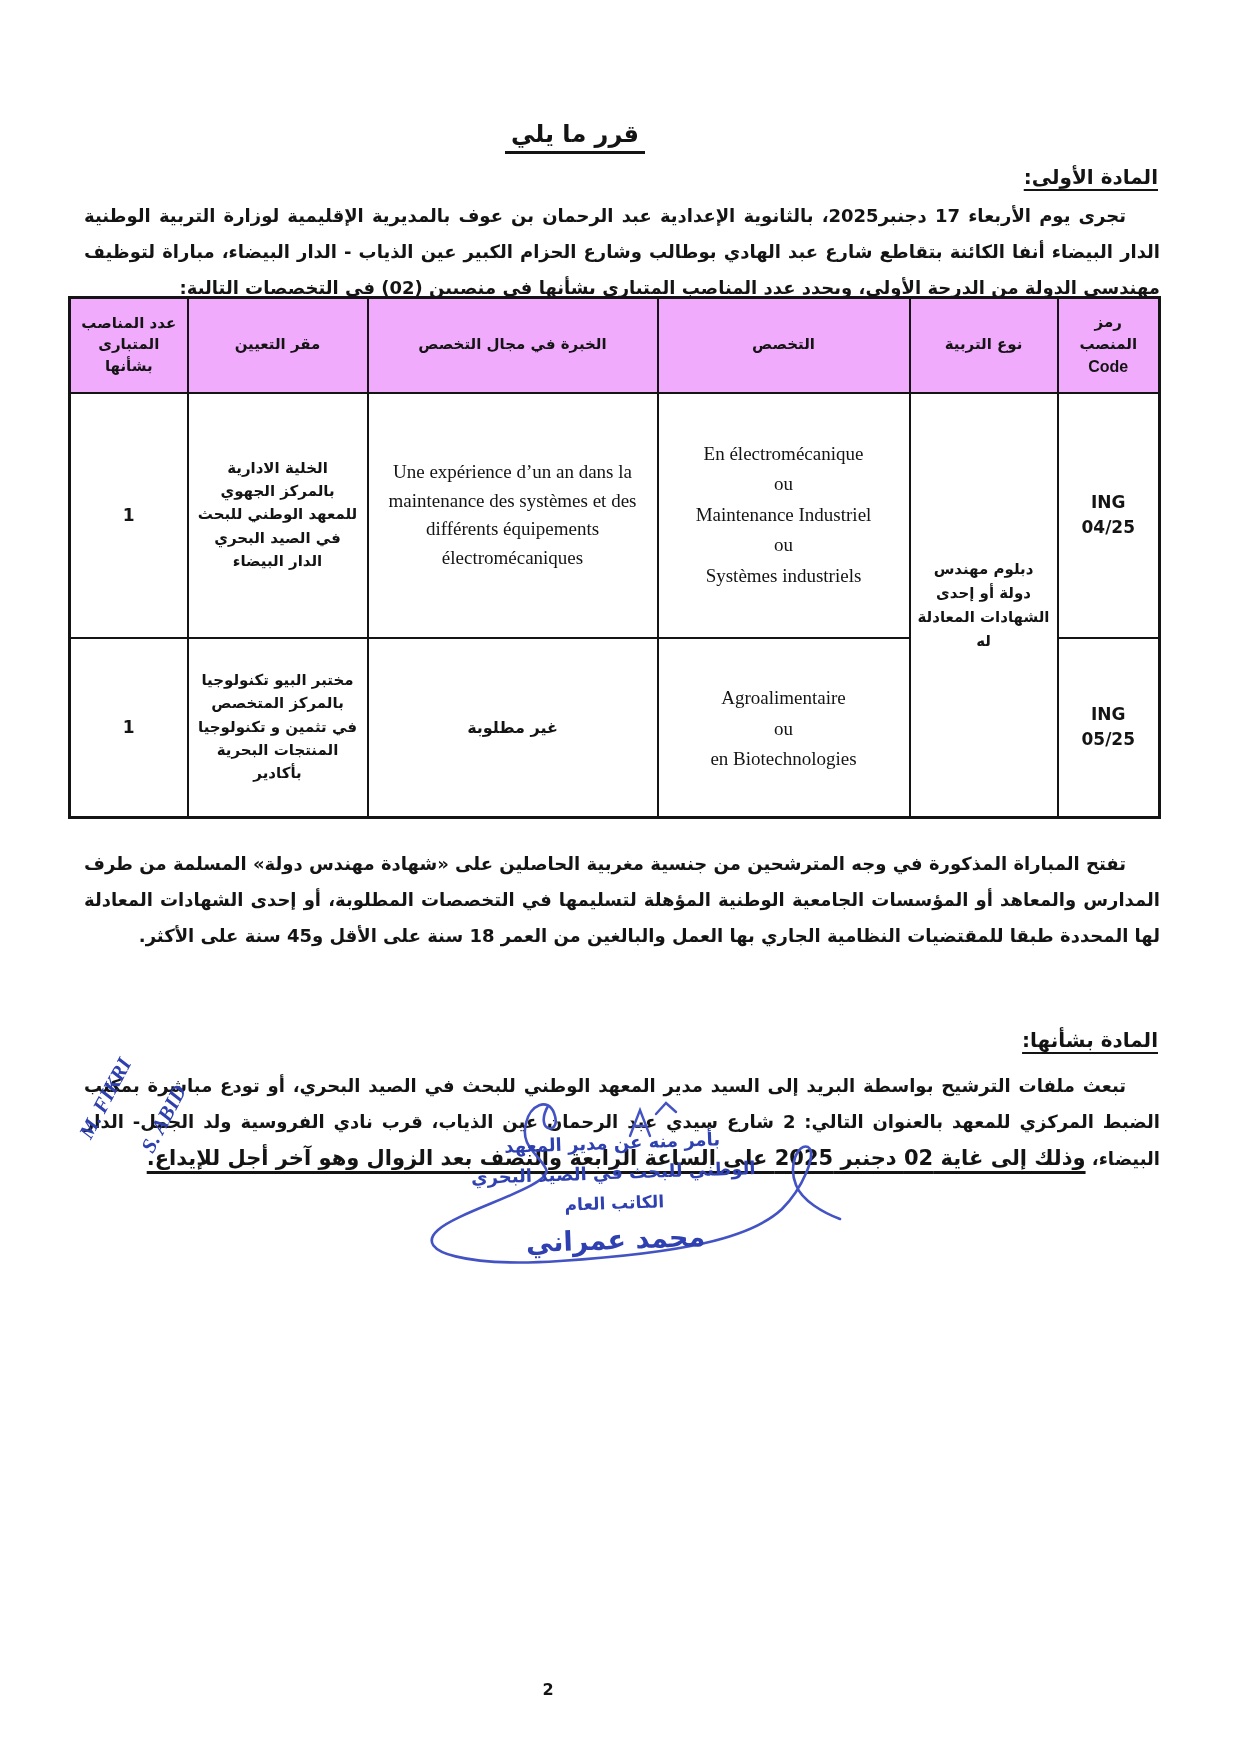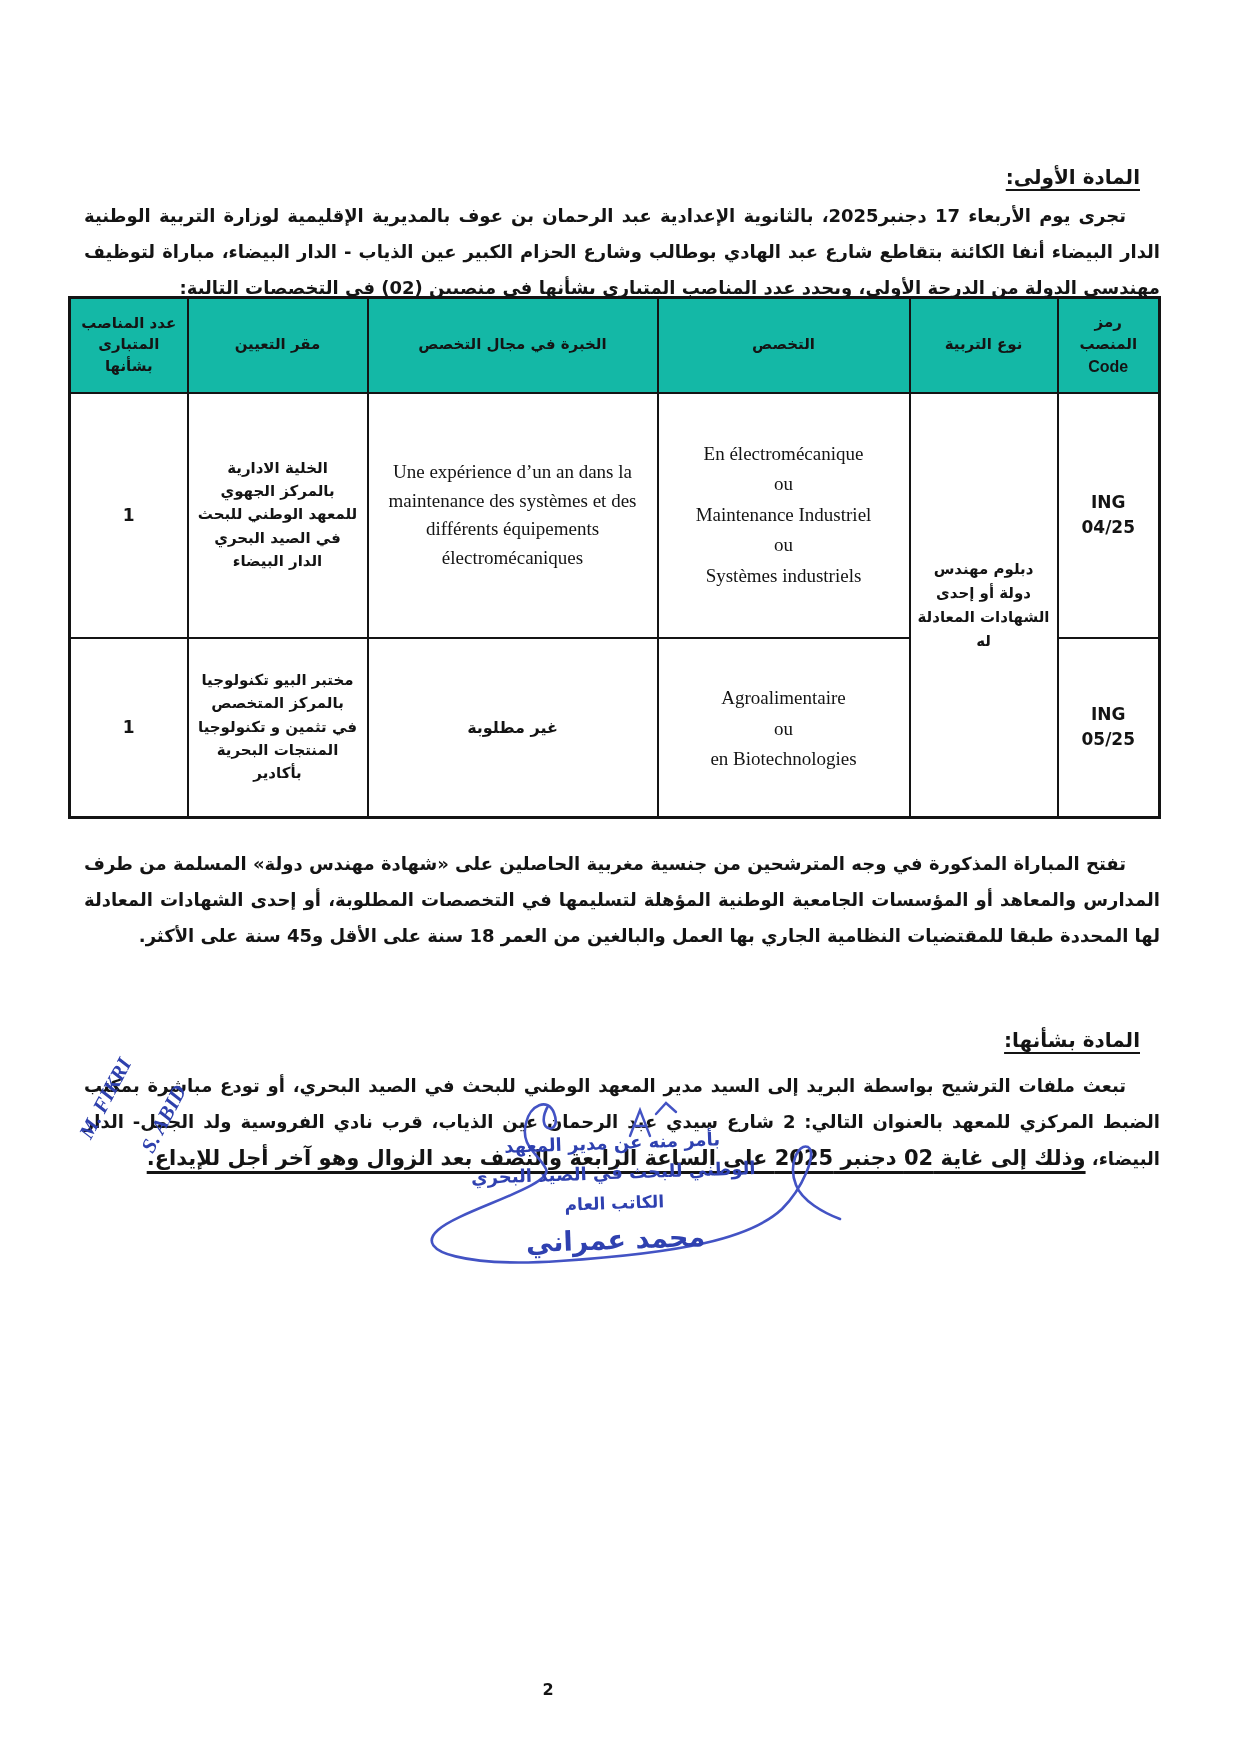--- a/index.html
+++ b/index.html
@@ -10,21 +10,21 @@
     font-family:"DejaVu Sans","Liberation Sans",sans-serif;
   }
   .doc-title {
     position:absolute; top:120px; left:0; width:1150px; text-align:center;
   }
   .doc-title span {
     display:inline-block; font-size:24px; font-weight:800;
     border-bottom:3px solid #141414; padding:0 6px 3px 6px;
   }
   .article-heading {
-    position:absolute; right:100px; direction:rtl;
+    position:absolute; right:82px; direction:rtl;
     font-size:20px; font-weight:800;
     text-decoration:underline; text-decoration-thickness:2px; text-underline-offset:5px;
   }
   .h1 { top:165px; }
   .h2 { top:1028px; }
   .para {
     position:absolute; right:80px; left:84px; direction:rtl;
     text-align:justify; font-size:18px; font-weight:700; line-height:36px;
   }
   .indent { text-indent:34px; }
@@ -40,21 +40,21 @@
   .spec-table {
     position:absolute; top:296px; left:68px;
     border-collapse:collapse; table-layout:fixed; width:1090px;
     border:3px solid #141414;
   }
   .spec-table th, .spec-table td {
     border:2px solid #141414; vertical-align:middle; text-align:center; padding:4px 6px;
   }
   .spec-table thead tr { height:95px; }
   .spec-table thead th {
-    background:#14b8a6; direction:rtl;
+    background:#f0abfc; direction:rtl;
     font-size:15px; font-weight:800; line-height:1.45;
   }
   .row1 { height:245px; }
   .row2 { height:180px; }
   .pre { white-space:pre-line; }
   .code-latin { font-size:16px; font-weight:800; direction:ltr; font-family:"Liberation Sans",sans-serif; }
   .cell-count { font-size:17px; font-weight:800; }
   .cell-loc { direction:rtl; font-size:15px; font-weight:800; line-height:1.55; }
   .cell-exp-fr {
     direction:ltr; text-align:justify; vertical-align:top; padding:14px 12px;
@@ -89,20 +89,23 @@
   .page-number {
     position:absolute; top:1680px; left:0; width:1096px; text-align:center;
     font-size:16px; font-weight:700;
   }
 </style>
 </head>
 <body>
 
 <div class="page">
 
+  <div class="doc-title">
+    <span>قرر ما يلي</span>
+  </div>
 
   <div class="article-heading h1">المادة الأولى:</div>
 
   <p class="para p-intro indent">تجرى يوم الأربعاء 17 دجنبر2025، بالثانوية الإعدادية عبد الرحمان بن عوف بالمديرية الإقليمية لوزارة التربية الوطنية الدار البيضاء أنفا الكائنة بتقاطع شارع عبد الهادي بوطالب وشارع الحزام الكبير عين الذياب - الدار البيضاء، مباراة لتوظيف مهندسي الدولة من الدرجة الأولى، ويحدد عدد المناصب المتبارى بشأنها في منصبين (02) في التخصصات التالية:</p>
 
   <table class="spec-table">
     <colgroup>
       <col style="width:118px">
         <col style="width:180px">
         <col style="width:290px">

